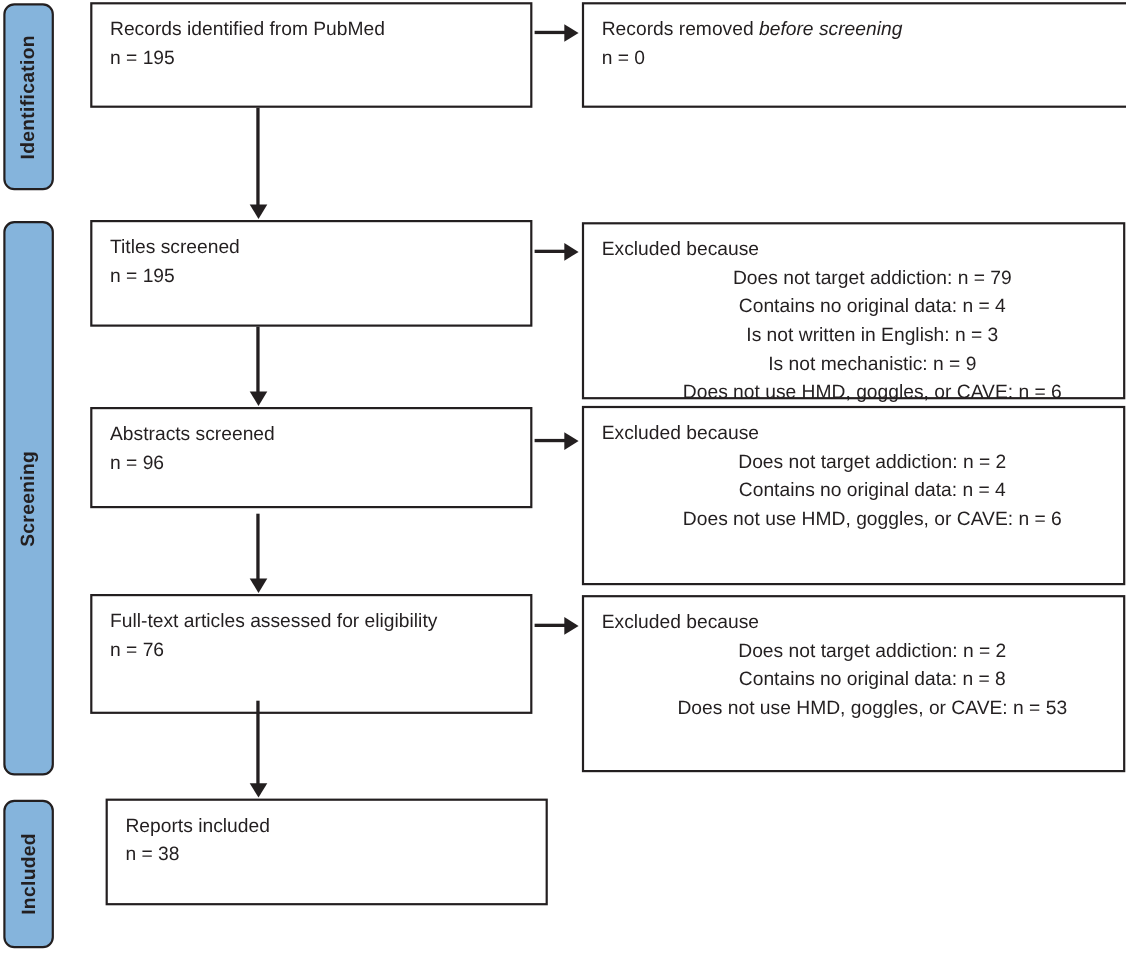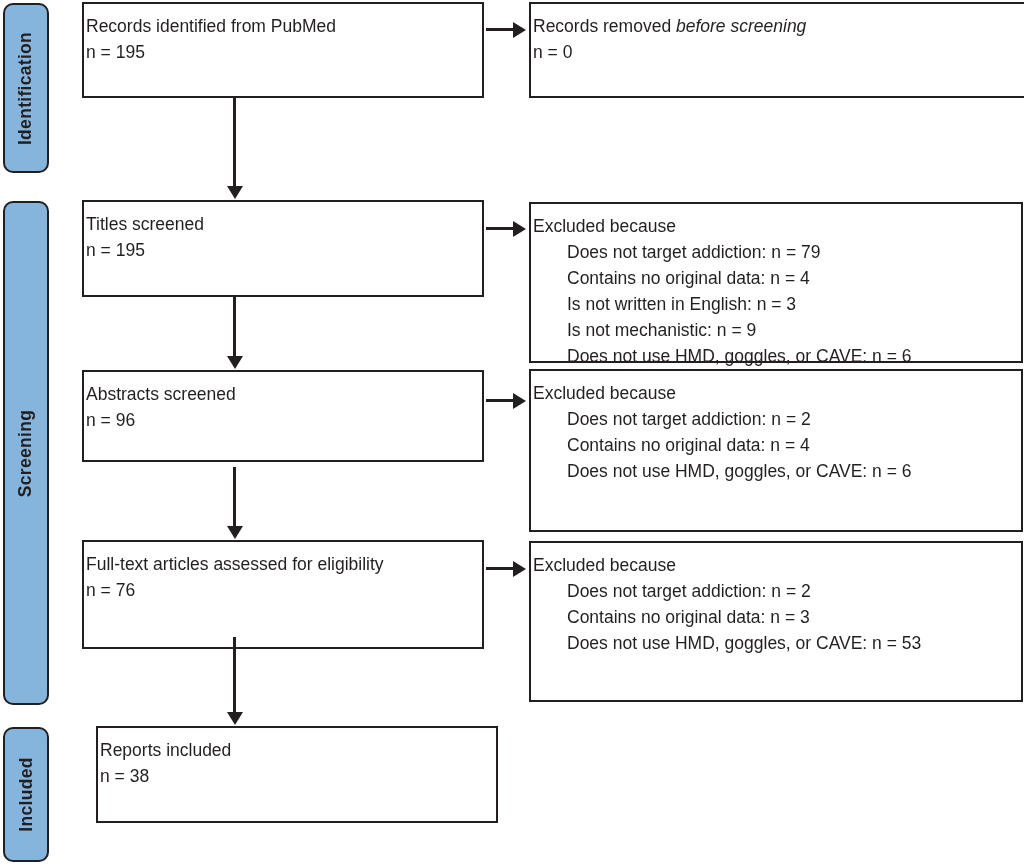--- a/index.html
+++ b/index.html
@@ -28,25 +28,25 @@
     white-space: nowrap;
     font-weight: bold;
     font-size: 17.5px;
     letter-spacing: 0.3px;
   }
   
   .box {
     position: absolute;
     background: #ffffff;
     border: 2.5px solid #231f20;
-    padding: 9px 2px;
+    padding: 9px 16px;
     font-size: 17.5px;
     line-height: 26px;
   }
-  .box .reason { padding-left: 34px; }
+  .box .reason { padding-left: 34px; text-align: center; }
   em { font-style: italic; }
   
   .varrow {
     position: absolute;
     width: 3px;
     background: #231f20;
   }
   .varrow::after {
     content: "";
     position: absolute;
@@ -130,21 +130,21 @@
   <div class="box" style="left:529px; top:369px; width:494px; height:163px">
     <div>Excluded because</div>
     <div class="reason">Does not target addiction: n = 2</div>
     <div class="reason">Contains no original data: n = 4</div>
     <div class="reason">Does not use HMD, goggles, or CAVE: n = 6</div>
   </div>
 
   <div class="box" style="left:529px; top:541px; width:494px; height:161px">
     <div>Excluded because</div>
     <div class="reason">Does not target addiction: n = 2</div>
-    <div class="reason">Contains no original data: n = 3</div>
+    <div class="reason">Contains no original data: n = 8</div>
     <div class="reason">Does not use HMD, goggles, or CAVE: n = 53</div>
   </div>
 
   <div class="varrow" style="left:233px; top:98px;  height:89px"></div>
   <div class="varrow" style="left:233px; top:297px; height:60px"></div>
   <div class="varrow" style="left:233px; top:467px; height:60px"></div>
   <div class="varrow" style="left:233px; top:637px; height:76px"></div>
 
   <div class="harrow" style="left:486px; top:28px;  width:28px"></div>
   <div class="harrow" style="left:486px; top:227px; width:28px"></div>

